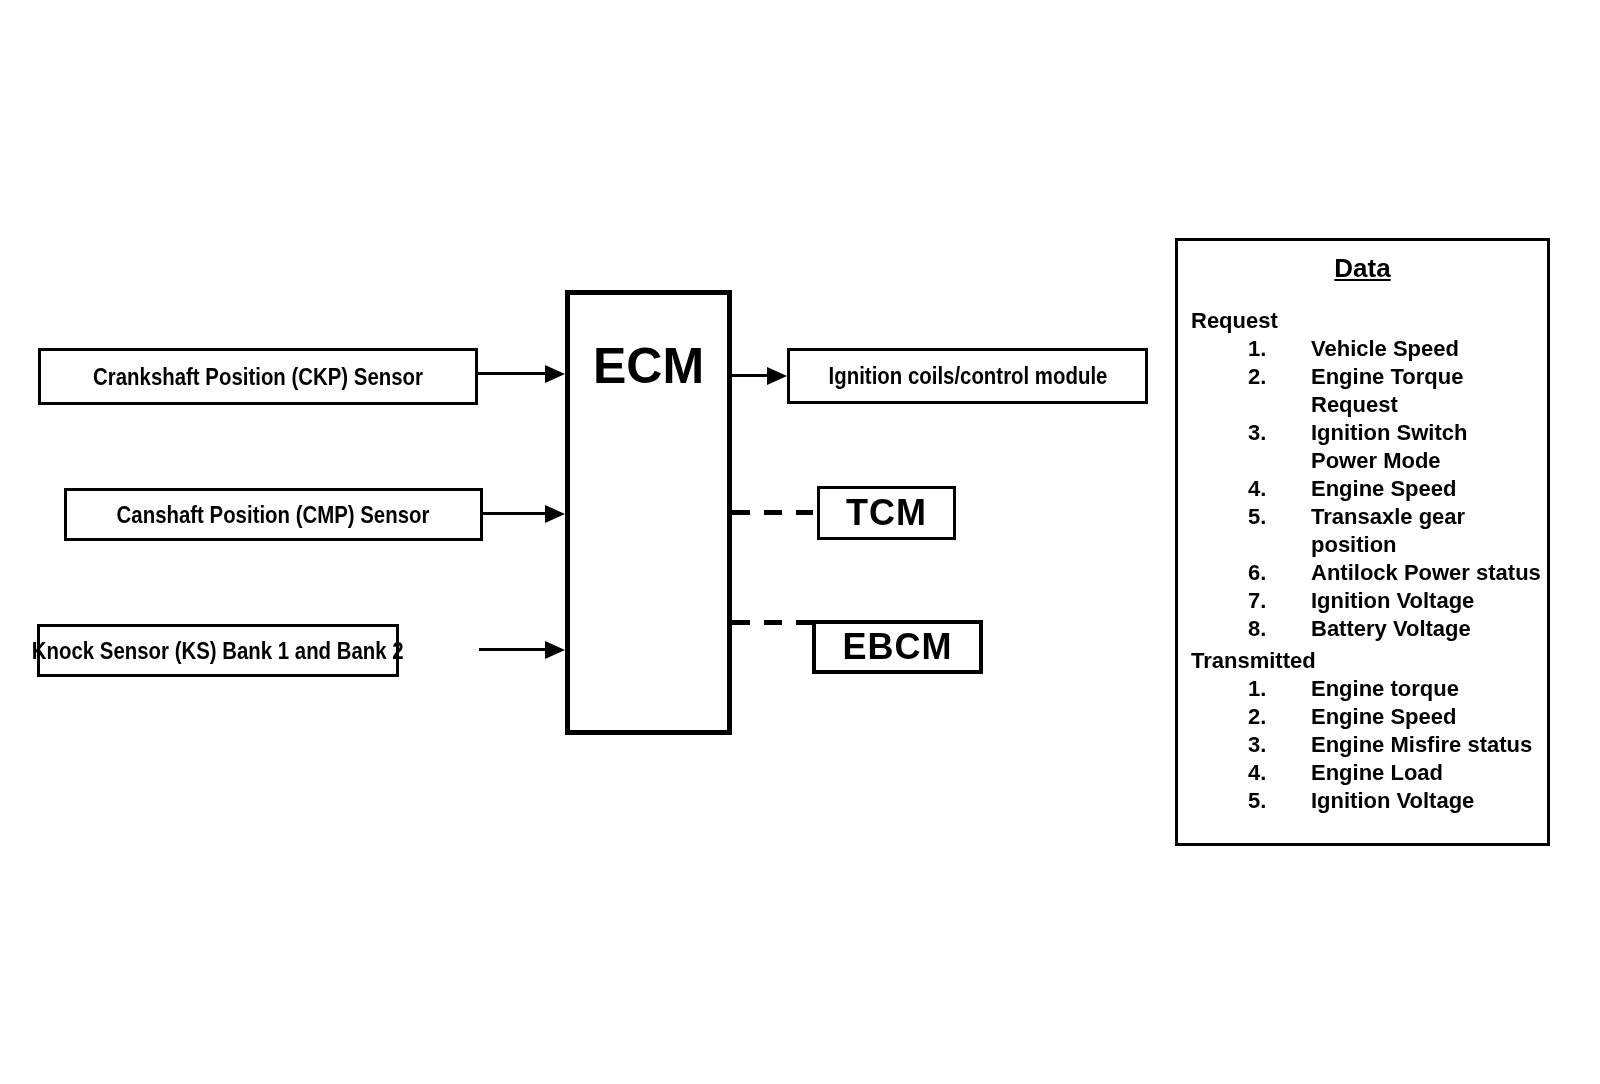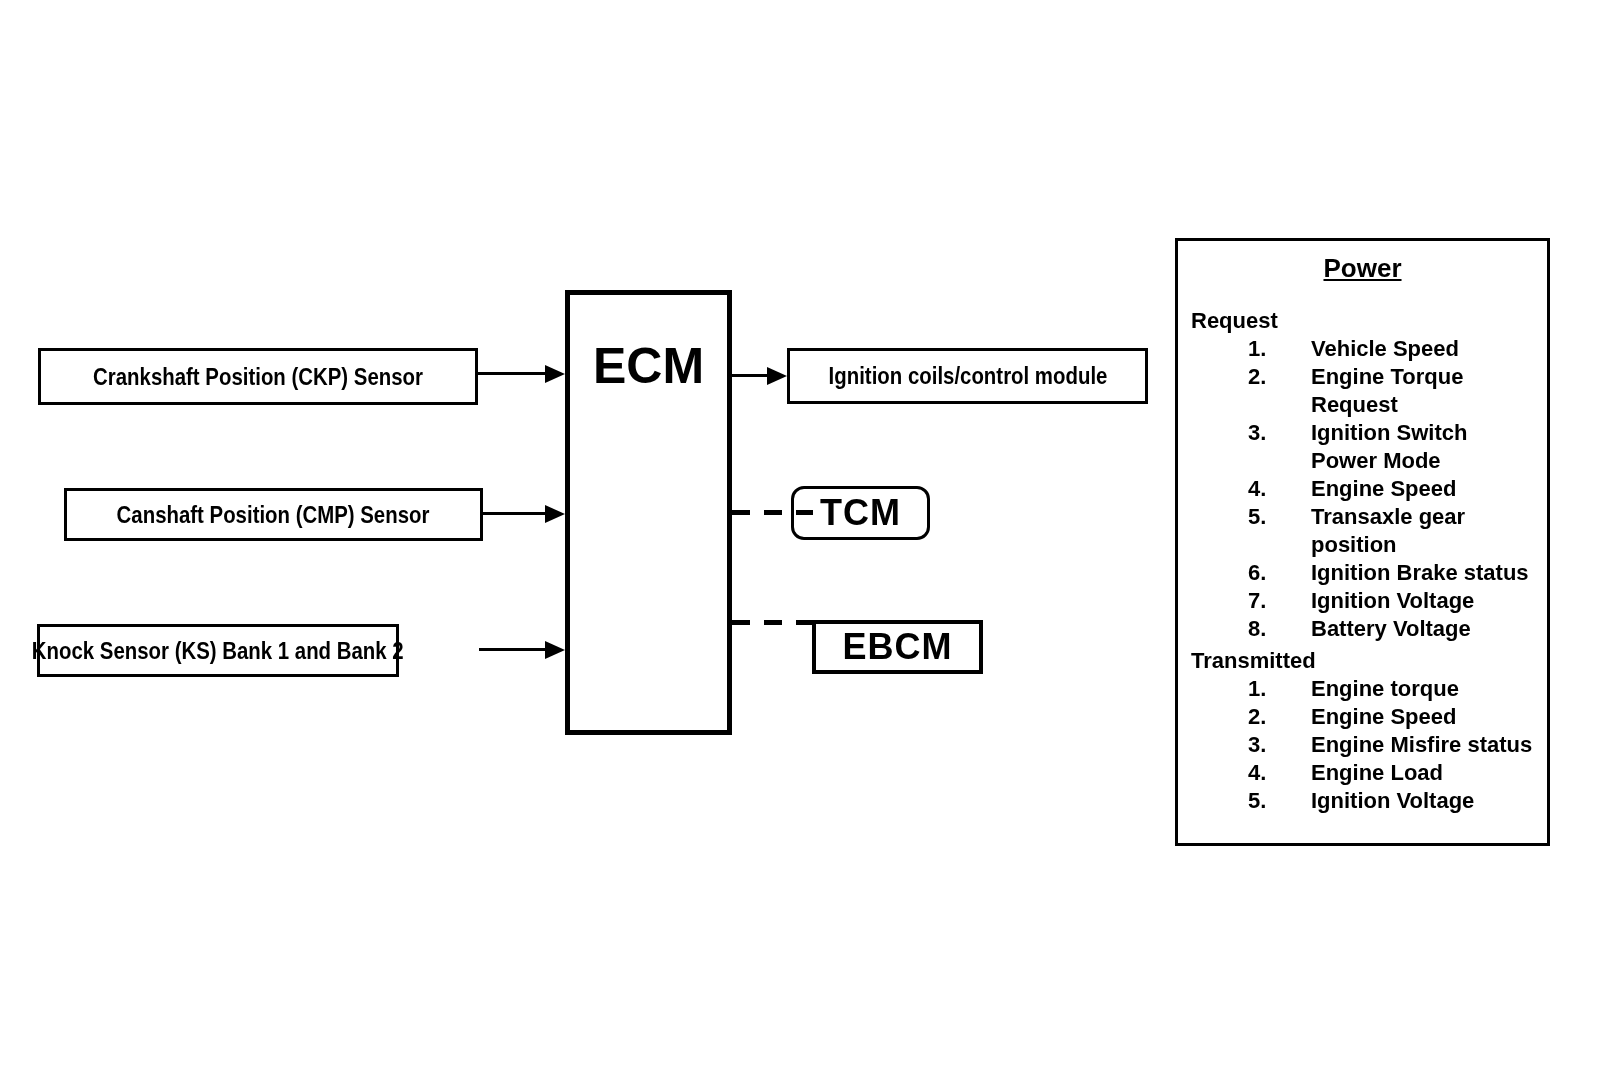--- a/index.html
+++ b/index.html
@@ -33,21 +33,21 @@
     left:565px;top:290px;width:167px;height:445px;
     border-width:5px;
     align-items:flex-start;
     padding-top:46px;
     font-size:50px;line-height:1;
   }
   #ckp-box{left:38px;top:348px;width:440px;height:57px;}
   #cmp-box{left:64px;top:488px;width:419px;height:53px;}
   #ks-box {left:37px;top:624px;width:362px;height:53px;}
   #ign-box{left:787px;top:348px;width:361px;height:56px;}
-  #tcm-box{left:791px;top:486px;width:139px;height:54px;font-size:36px;letter-spacing:1px;border-radius:13px;}
+  #tcm-box{left:817px;top:486px;width:139px;height:54px;font-size:36px;letter-spacing:1px;}
   #ebcm-box{left:812px;top:596px;width:171px;height:54px;border-width:4px;font-size:36px;letter-spacing:1px;margin-top:24px;}
 
   .hline{position:absolute;height:3px;background:#000;}
   .dashline{
     position:absolute;height:5px;
     background:repeating-linear-gradient(90deg,#000 0 18px,transparent 18px 32px);
   }
   .arrowhead{
     position:absolute;width:0;height:0;
     border-top:9px solid transparent;
@@ -128,21 +128,21 @@
   <div class="hline" style="left:479px;top:648px;width:66px;"></div>
   <div class="arrowhead" style="left:545px;top:641px;"></div>
 
   <div class="hline" style="left:732px;top:374px;width:35px;"></div>
   <div class="arrowhead" style="left:767px;top:367px;"></div>
 
   <div class="dashline" style="left:732px;top:510px;width:81px;"></div>
   <div class="dashline" style="left:732px;top:620px;width:80px;"></div>
 
   <div id="data-panel">
-    <div id="data-title">Power</div>
+    <div id="data-title">Data</div>
     <div class="section-label">Request</div>
     <div class="data-list" data-list="data_panel.received_items">
         <div class="data-row">
           <span class="num">1.</span>
           <span class="itxt">Vehicle Speed</span>
         </div>
         <div class="data-row">
           <span class="num">2.</span>
           <span class="itxt">Engine Torque
 Request</span>
@@ -156,21 +156,21 @@
           <span class="num">4.</span>
           <span class="itxt">Engine Speed</span>
         </div>
         <div class="data-row">
           <span class="num">5.</span>
           <span class="itxt">Transaxle gear
 position</span>
         </div>
         <div class="data-row">
           <span class="num">6.</span>
-          <span class="itxt">Ignition Brake status</span>
+          <span class="itxt">Antilock Power status</span>
         </div>
         <div class="data-row">
           <span class="num">7.</span>
           <span class="itxt">Ignition Voltage</span>
         </div>
         <div class="data-row">
           <span class="num">8.</span>
           <span class="itxt">Battery Voltage</span>
         </div>
       </div>

